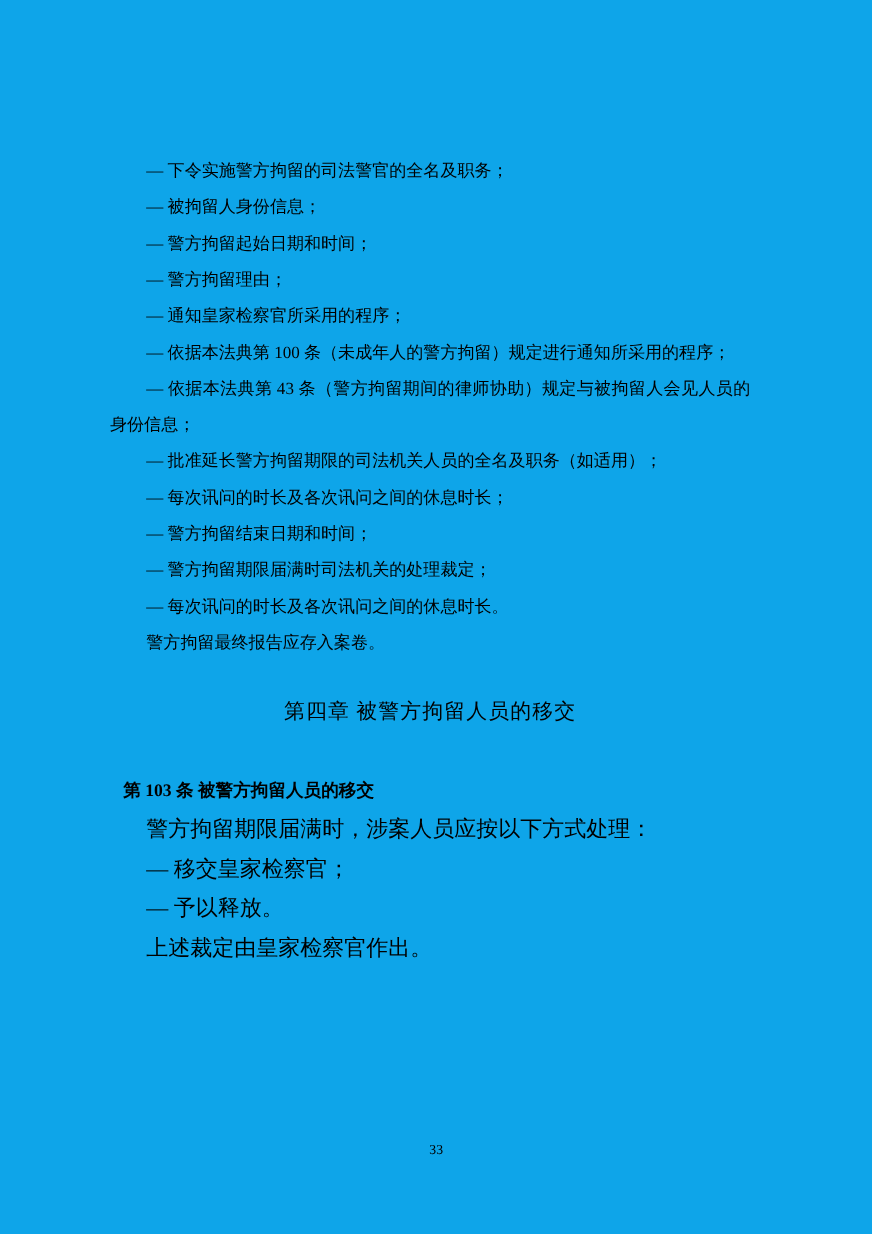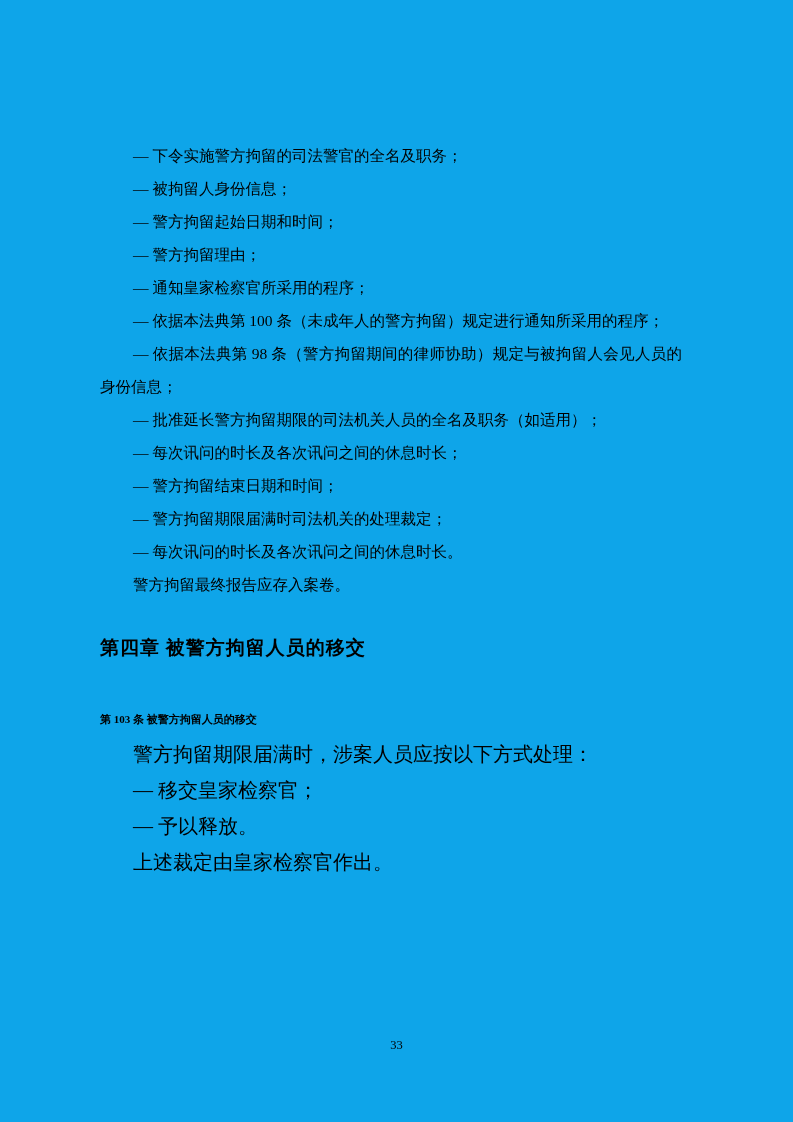--- a/index.html
+++ b/index.html
@@ -22,27 +22,27 @@
     margin:0;
     font-size:15.5px;
     line-height:33px;
     text-indent:33px;
     text-align:justify;
   }
   .chapter{
     margin:33px 0 0 0;
     font-size:19px;
     line-height:28px;
-    font-weight:bold;
-    text-align:left;
+    font-weight:normal;
+    text-align:center;
     letter-spacing:1px;
   }
   .article{
-    margin:41px 0 0 0;
-    font-size:11px;
+    margin:41px 0 0 12px;
+    font-size:16px;
     line-height:33px;
     font-weight:bold;
   }
   .b{
     margin:0;
     font-size:20px;
     line-height:36px;
     text-indent:33px;
   }
   .pageno{
@@ -58,21 +58,21 @@
 <body>
 
 <div class="page">
   <div class="content">
     <p class="li">— 下令实施警方拘留的司法警官的全名及职务；</p>
     <p class="li">— 被拘留人身份信息；</p>
     <p class="li">— 警方拘留起始日期和时间；</p>
     <p class="li">— 警方拘留理由；</p>
     <p class="li">— 通知皇家检察官所采用的程序；</p>
     <p class="li">— 依据本法典第 100 条（未成年人的警方拘留）规定进行通知所采用的程序；</p>
-    <p class="li">— 依据本法典第 98 条（警方拘留期间的律师协助）规定与被拘留人会见人员的身份信息；</p>
+    <p class="li">— 依据本法典第 43 条（警方拘留期间的律师协助）规定与被拘留人会见人员的身份信息；</p>
     <p class="li">— 批准延长警方拘留期限的司法机关人员的全名及职务（如适用）；</p>
     <p class="li">— 每次讯问的时长及各次讯问之间的休息时长；</p>
     <p class="li">— 警方拘留结束日期和时间；</p>
     <p class="li">— 警方拘留期限届满时司法机关的处理裁定；</p>
     <p class="li">— 每次讯问的时长及各次讯问之间的休息时长。</p>
     <p class="li">警方拘留最终报告应存入案卷。</p>
 
     <h1 class="chapter">第四章 被警方拘留人员的移交</h1>
 
     <h2 class="article">第 103 条 被警方拘留人员的移交</h2>

